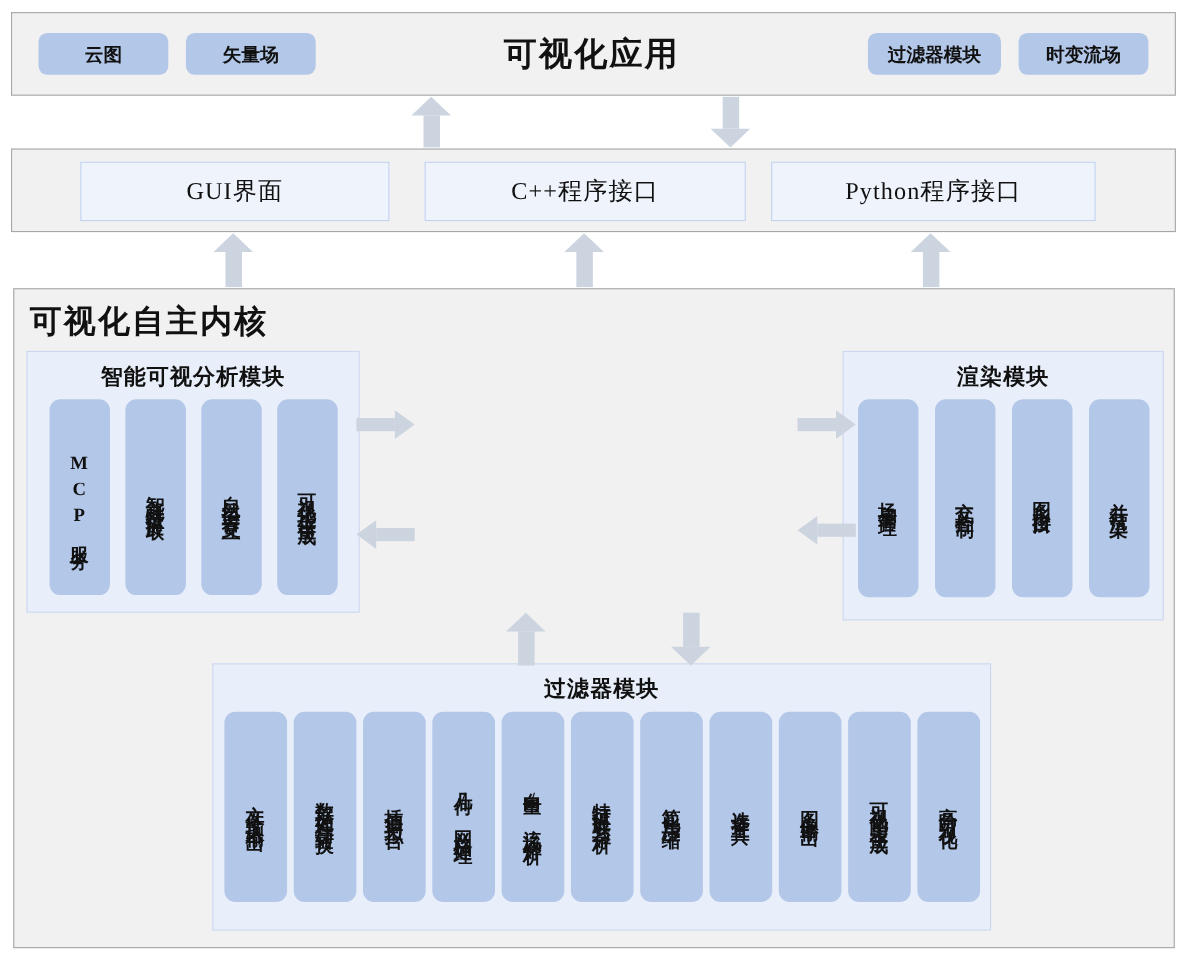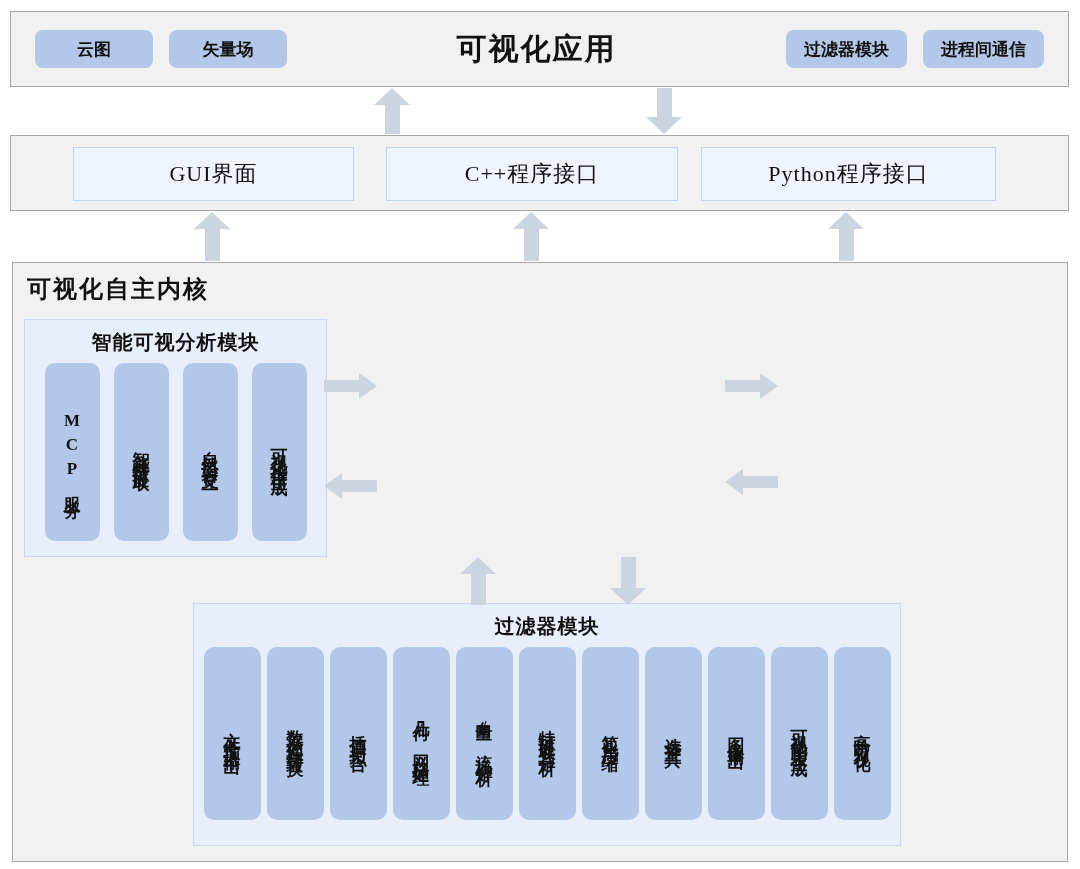--- a/index.html
+++ b/index.html
@@ -20,21 +20,21 @@
   .layer{position:absolute;background:var(--layer);border:1.5px solid var(--layer-border);}
   .app-layer{left:10px;top:11px;width:1059px;height:76px;display:flex;align-items:center;justify-content:space-between;padding:16px 24px;}
   .pill-group{display:flex;gap:16px;align-items:center;}
   .hpill{background:var(--pill);border-radius:8px;height:38px;min-width:118px;display:flex;align-items:center;justify-content:center;font-size:17px;font-weight:600;padding:0 18px;}
   .app-title{font-size:30px;font-weight:700;letter-spacing:2px;white-space:nowrap;}
 
   .iface-layer{left:10px;top:135px;width:1059px;height:76px;}
   .ibox{position:absolute;top:11px;height:54px;background:var(--ibox);border:1px solid var(--ibox-border);display:flex;align-items:center;justify-content:center;font-size:22px;letter-spacing:1px;}
 
   .kernel{left:12px;top:262px;width:1056px;height:600px;}
-  .kernel-title{position:absolute;left:14px;top:10px;font-size:24px;font-weight:700;letter-spacing:2px;}
+  .kernel-title{position:absolute;left:14px;top:10px;font-size:29px;font-weight:700;letter-spacing:2px;}
 
   .panel{position:absolute;background:var(--panel);border:1px solid var(--panel-border);}
   .panel-title{text-align:center;font-size:20px;font-weight:700;margin-top:9px;letter-spacing:1px;}
   .pill-row{display:flex;justify-content:center;align-items:flex-start;margin-top:7px;}
   .vpill{background:var(--pill);border-radius:10px;display:flex;align-items:center;justify-content:center;}
   .vpill span{writing-mode:vertical-rl;text-orientation:upright;font-size:17px;font-weight:600;letter-spacing:5px;line-height:1;}
 
   
   .arr{position:absolute;display:flex;}
   .arr .part{background:var(--arrow);}
@@ -53,21 +53,21 @@
 <div class="stage">
 
   <div class="layer app-layer">
     <div class="pill-group">
       <div class="hpill">云图</div>
       <div class="hpill">矢量场</div>
     </div>
     <div class="app-title">可视化应用</div>
     <div class="pill-group">
       <div class="hpill">过滤器模块</div>
-      <div class="hpill">进程间通信</div>
+      <div class="hpill">时变流场</div>
     </div>
   </div>
 
   <div class="arr arr-v" style="left:374px;top:88px;height:46px;">
     <div class="head-up"></div>
     <div class="part stem"></div>
   </div>
   <div class="arr arr-v" style="left:646px;top:88px;height:46px;">
     <div class="part stem"></div>
     <div class="head-down"></div>
@@ -107,20 +107,37 @@
         <div class="vpill" style="width:55px;height:178px;">
             <span>自然语言交互</span>
           </div>
         <div class="vpill" style="width:55px;height:178px;">
             <span>可视化报告生成</span>
           </div>
       </div>
     </div>
 
 
+    <div class="panel" style="left:753px;top:56px;width:292px;height:245px;">
+      <div class="panel-title">渲染模块</div>
+      <div class="pill-row" style="gap:15px;">
+        <div class="vpill" style="width:55px;height:180px;">
+            <span>场景管理</span>
+          </div>
+        <div class="vpill" style="width:55px;height:180px;">
+            <span>交互控制</span>
+          </div>
+        <div class="vpill" style="width:55px;height:180px;">
+            <span>图形接口</span>
+          </div>
+        <div class="vpill" style="width:55px;height:180px;">
+            <span>并行渲染</span>
+          </div>
+      </div>
+    </div>
 
     <div class="panel" style="left:180px;top:340px;width:708px;height:243px;">
       <div class="panel-title">过滤器模块</div>
       <div class="pill-row" style="gap:6px;">
         <div class="vpill" style="width:57px;height:173px;">
             <span>文件输入输出</span>
           </div>
         <div class="vpill" style="width:57px;height:173px;">
             <span>数据处理与转换</span>
           </div>

